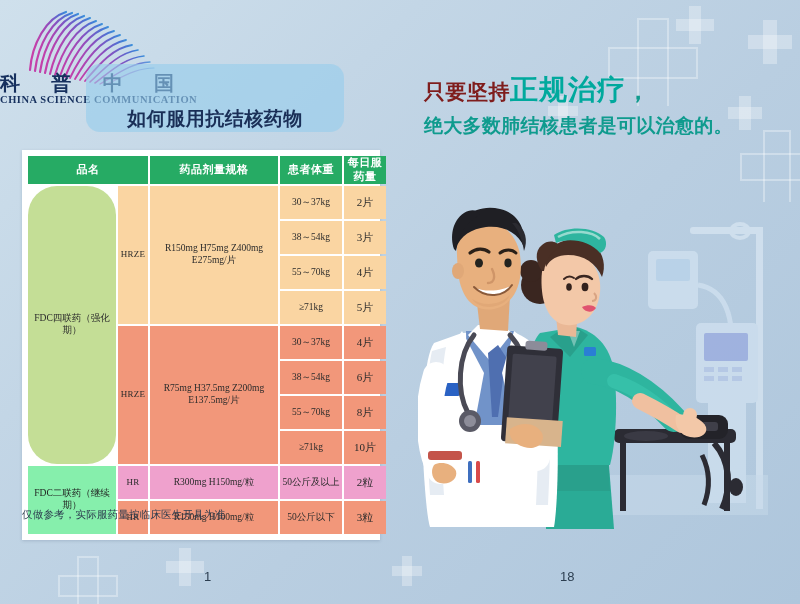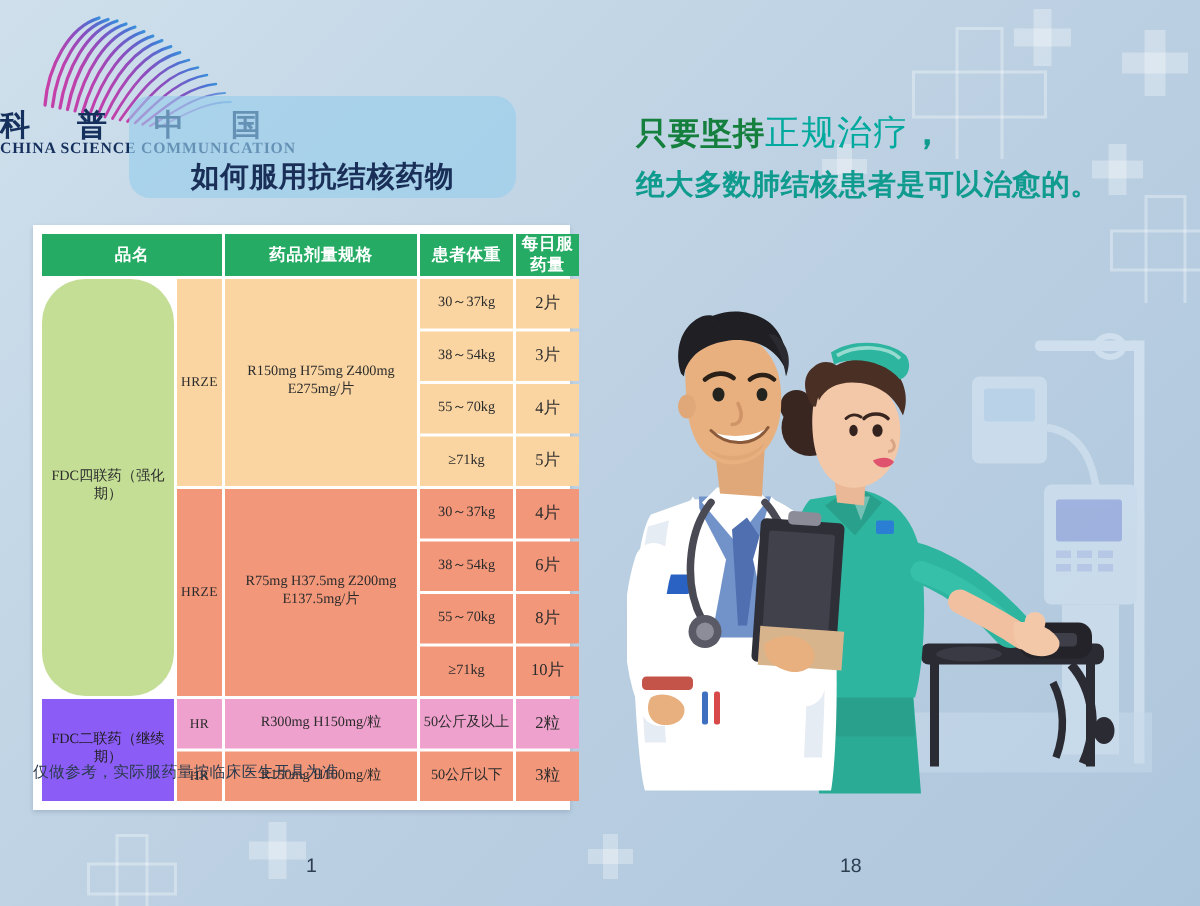--- a/index.html
+++ b/index.html
@@ -73,25 +73,25 @@
     font-size: 19px; font-weight: 700; color: #1a2f57;
     letter-spacing: 0.5px; white-space: nowrap; line-height: 1.15; margin-top: 42px;
   }
   .title-line.sub { font-size: 18px; letter-spacing: 1px; }
 
   
   .headline { position: absolute; left: 424px; top: 76px; width: 372px; }
   .hl-row1 { white-space: nowrap; line-height: 1; margin-bottom: 14px; }
   .hl-small {
     font-family: "DejaVu Sans", sans-serif;
-    font-size: 21px; font-weight: 700; color: #15803d; letter-spacing: 0.5px;
+    font-size: 21px; font-weight: 700; color: #7f1d1d; letter-spacing: 0.5px;
   }
   .hl-big {
     font-family: "DejaVu Sans", sans-serif;
-    font-size: 23px; font-weight: 400; color: #00a99d; letter-spacing: 1px;
+    font-size: 28px; font-weight: 700; color: #00a99d; letter-spacing: 1px;
   }
   .hl-comma {
     font-family: "DejaVu Sans", sans-serif;
     font-size: 24px; font-weight: 700; color: #0f9b8e;
   }
   .hl-row2 {
     font-family: Liberation Mono, monospace;
     font-size: 19px; font-weight: 700; color: #0f9b8e;
     letter-spacing: 0.3px; white-space: nowrap; line-height: 1;
   }
@@ -107,21 +107,21 @@
     font-family: "Liberation Serif", "DejaVu Serif", serif;
     text-align: center; vertical-align: middle;
     padding: 0; line-height: 1.25;
   }
   table.dose th {
     background: #26ab64; color: #ffffff;
     font-family: "DejaVu Sans", sans-serif;
     font-size: 11px; font-weight: 700; height: 28px; letter-spacing: 0.5px;
   }
   td.c-name-a { background: #c4de96; color: #2b2b2b; font-size: 9.5px; border-radius: 29px; }
-  td.c-name-b { background: #8b5cf6; color: #1f1f1f; font-size: 9.5px; }
+  td.c-name-b { background: #86efac; color: #1f1f1f; font-size: 9.5px; }
   td.c-orange { background: #fad5a2; color: #2b2b2b; }
   td.c-salmon { background: #f2977a; color: #2b2b2b; }
   td.c-pink   { background: #efa1cd; color: #2b2b2b; }
   td.abbr { font-size: 9px; letter-spacing: 0.3px; }
   td.spec { font-size: 9.5px; padding: 0 3px; margin-left: 20px; }
   td.wt   { font-size: 9.5px; height: 33px; }
   td.amt  { font-size: 11px; }
 
   .footnote {
     position: absolute; left: 22px; top: 508px;

